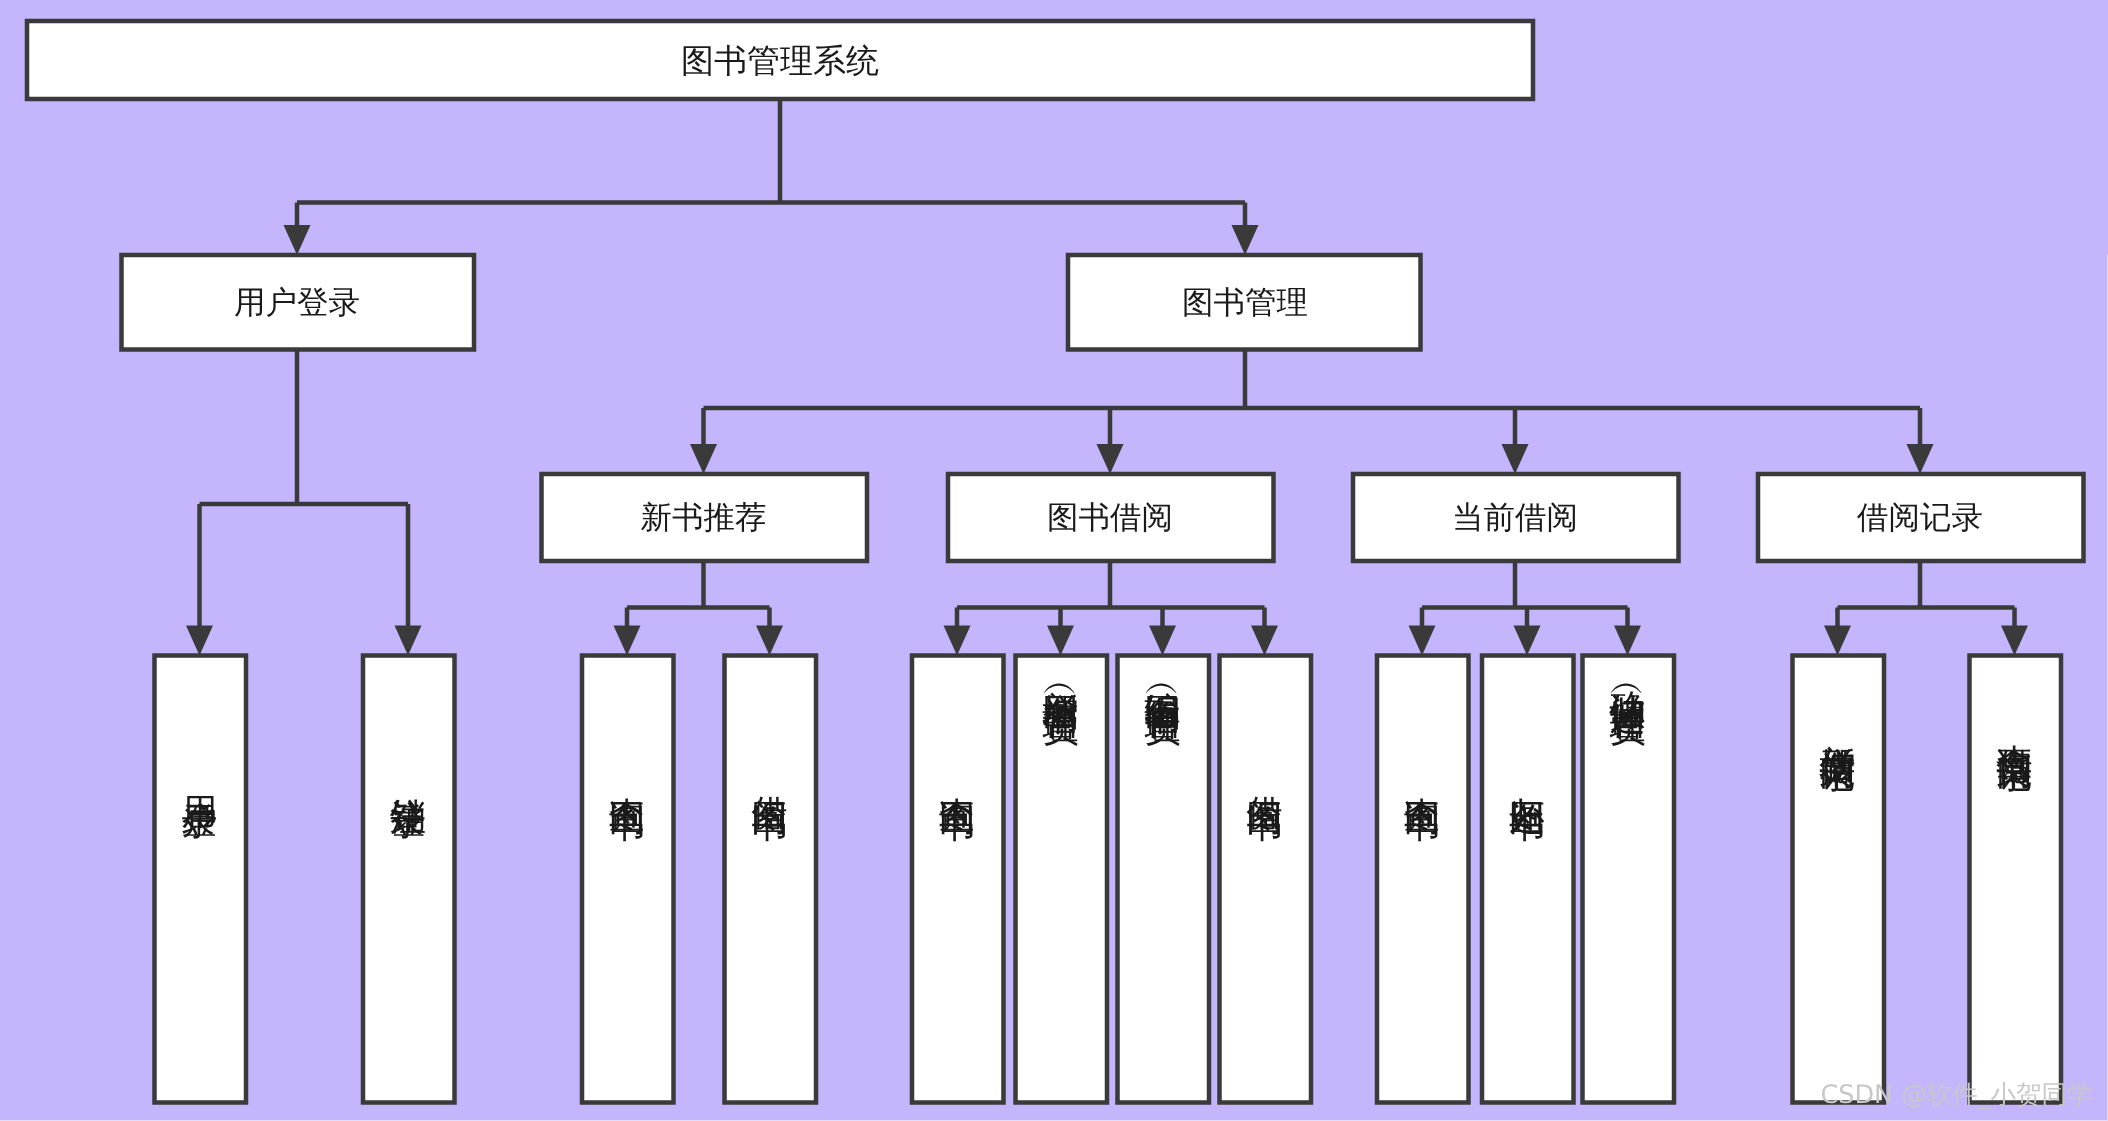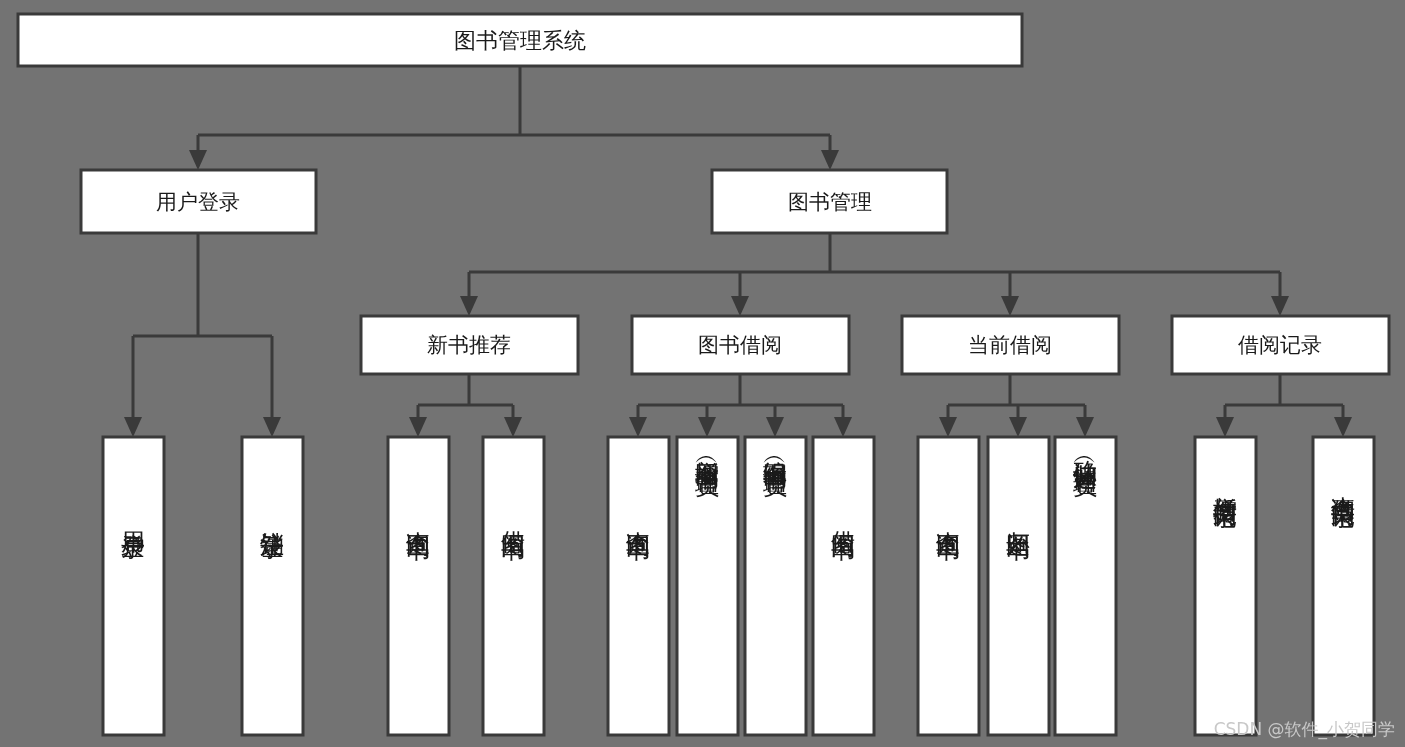--- a/index.html
+++ b/index.html
@@ -8,21 +8,21 @@
     padding: 0;
     background: #ffffff;
   }
   body {
     font-family: "DejaVu Sans", "Liberation Sans", sans-serif;
   }
   #diagram-root {
     position: relative;
     width: 1405px;
     height: 747px;
-    background: #737373;
+    background: #c4b5fd;
     overflow: hidden;
   }
   svg.tree-canvas {
     position: absolute;
     left: 0;
     top: 0;
     width: 1405px;
     height: 747px;
     display: block;
   }

